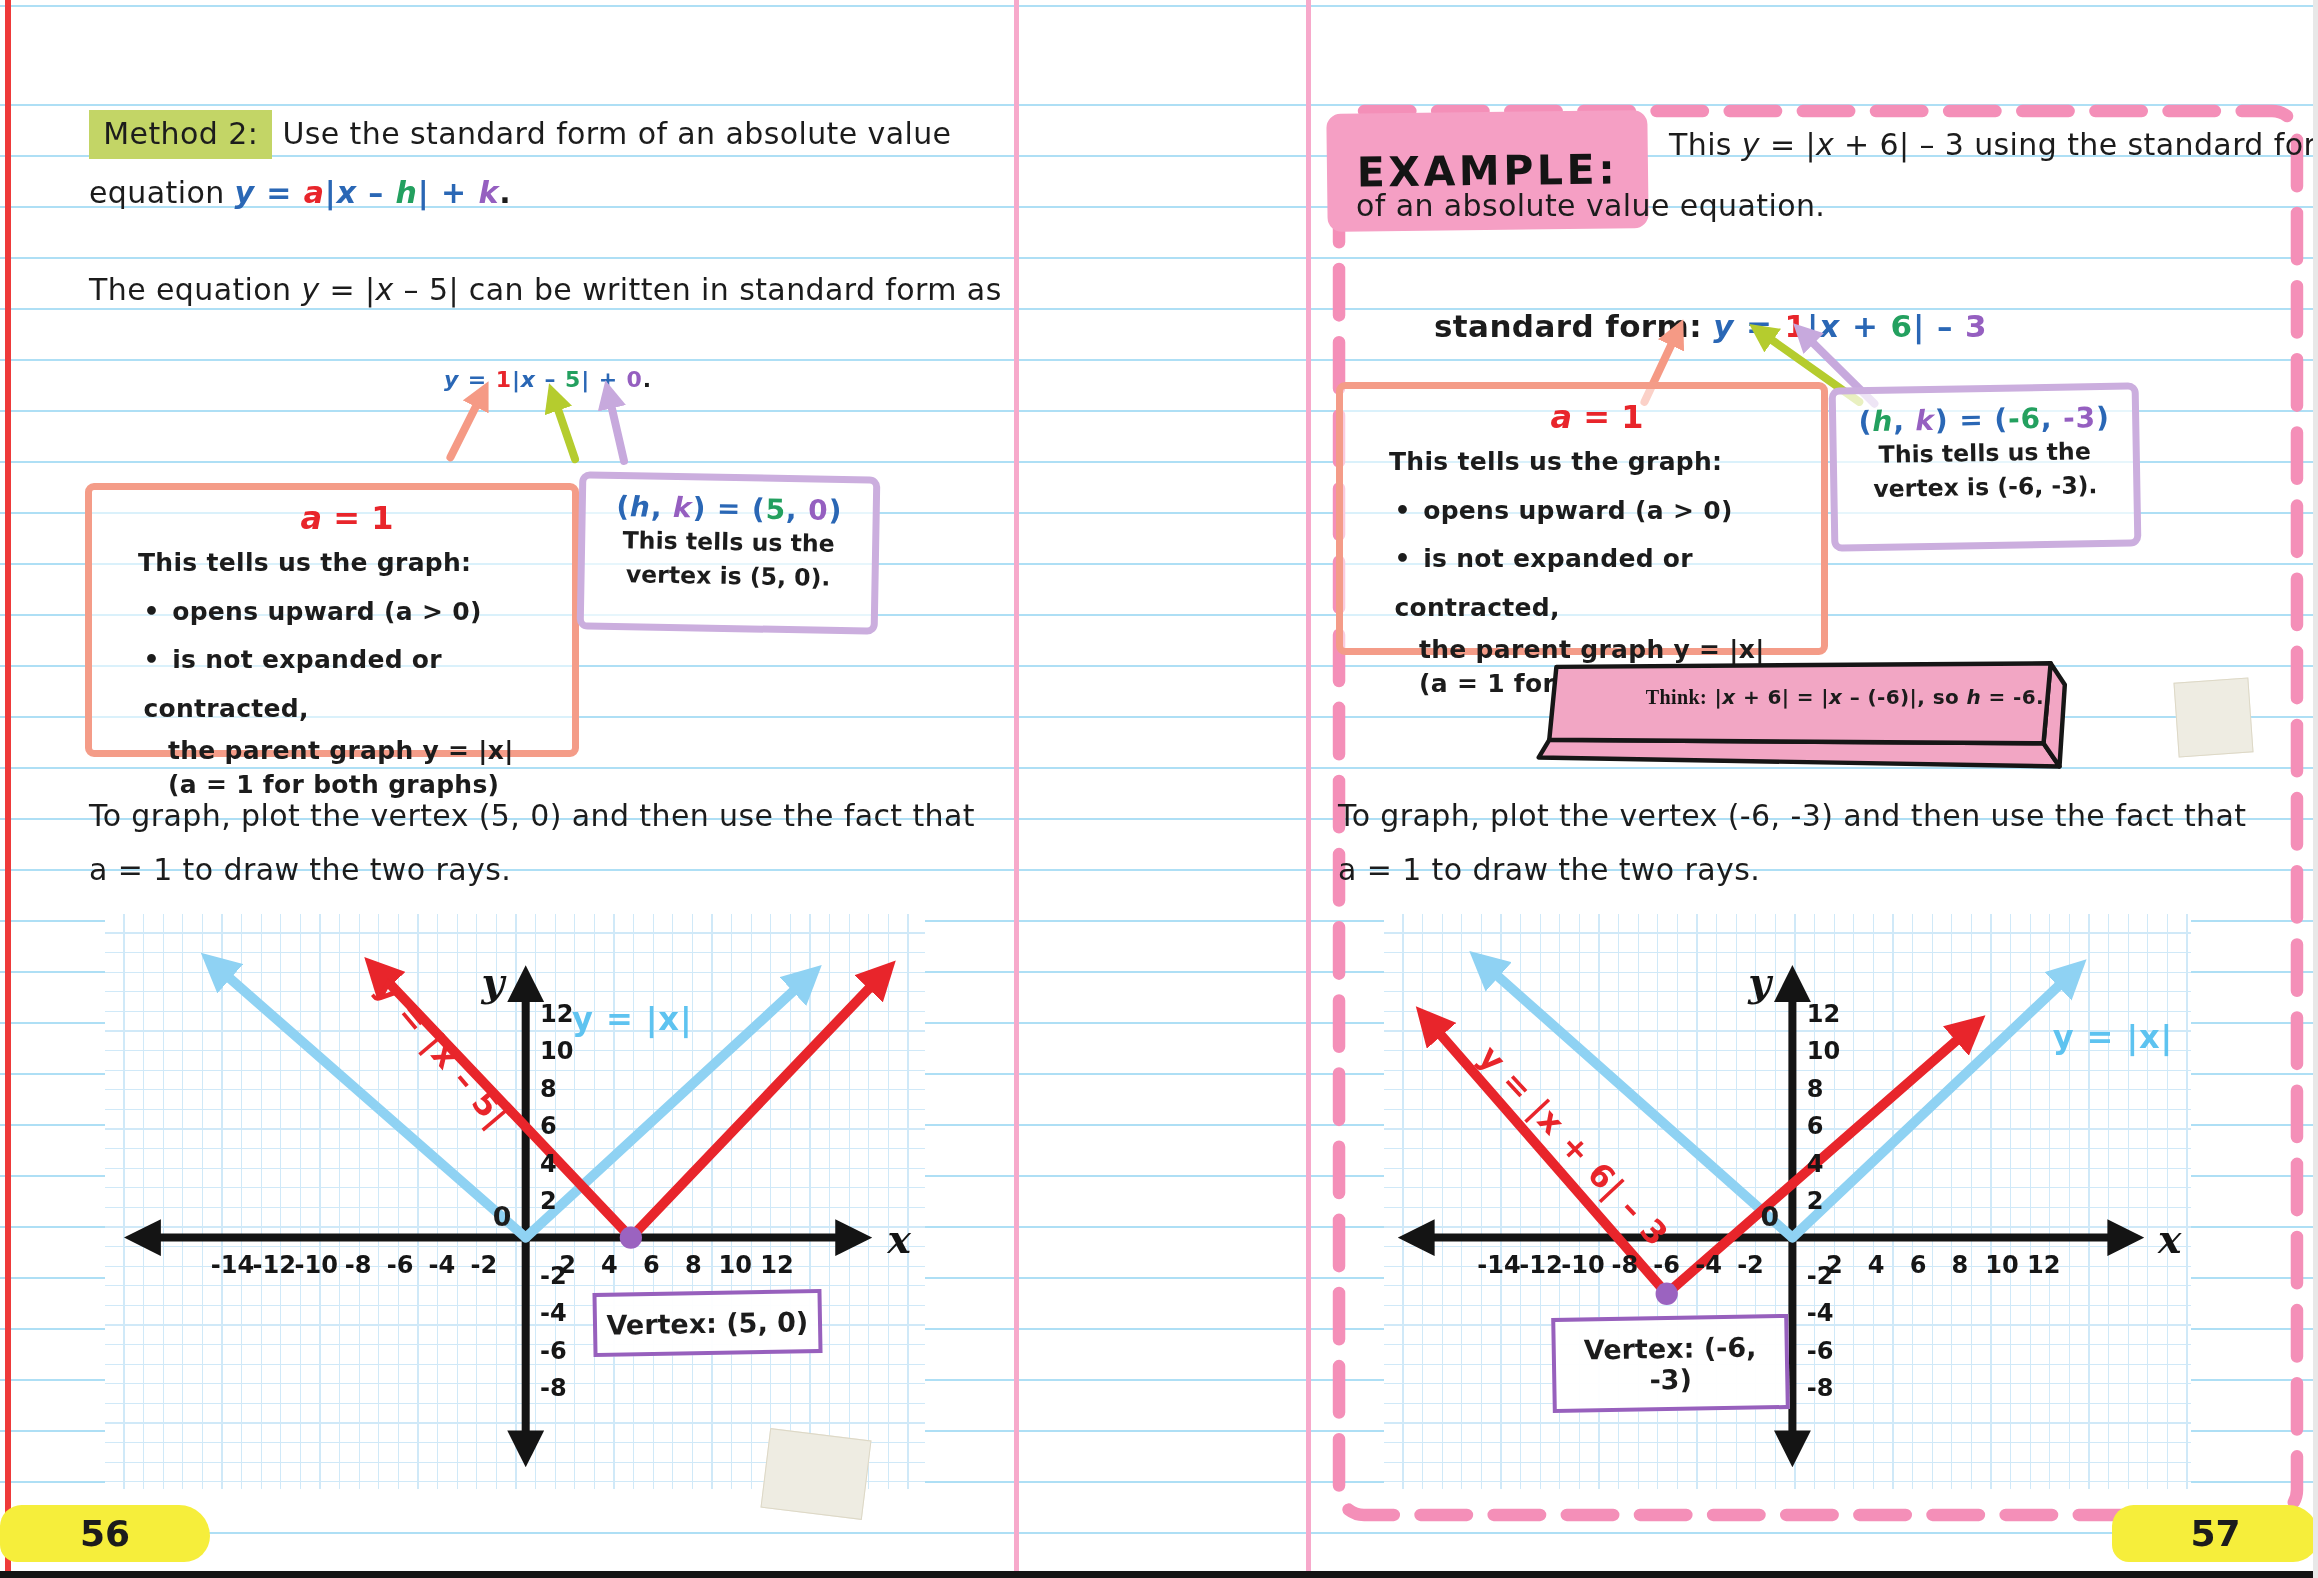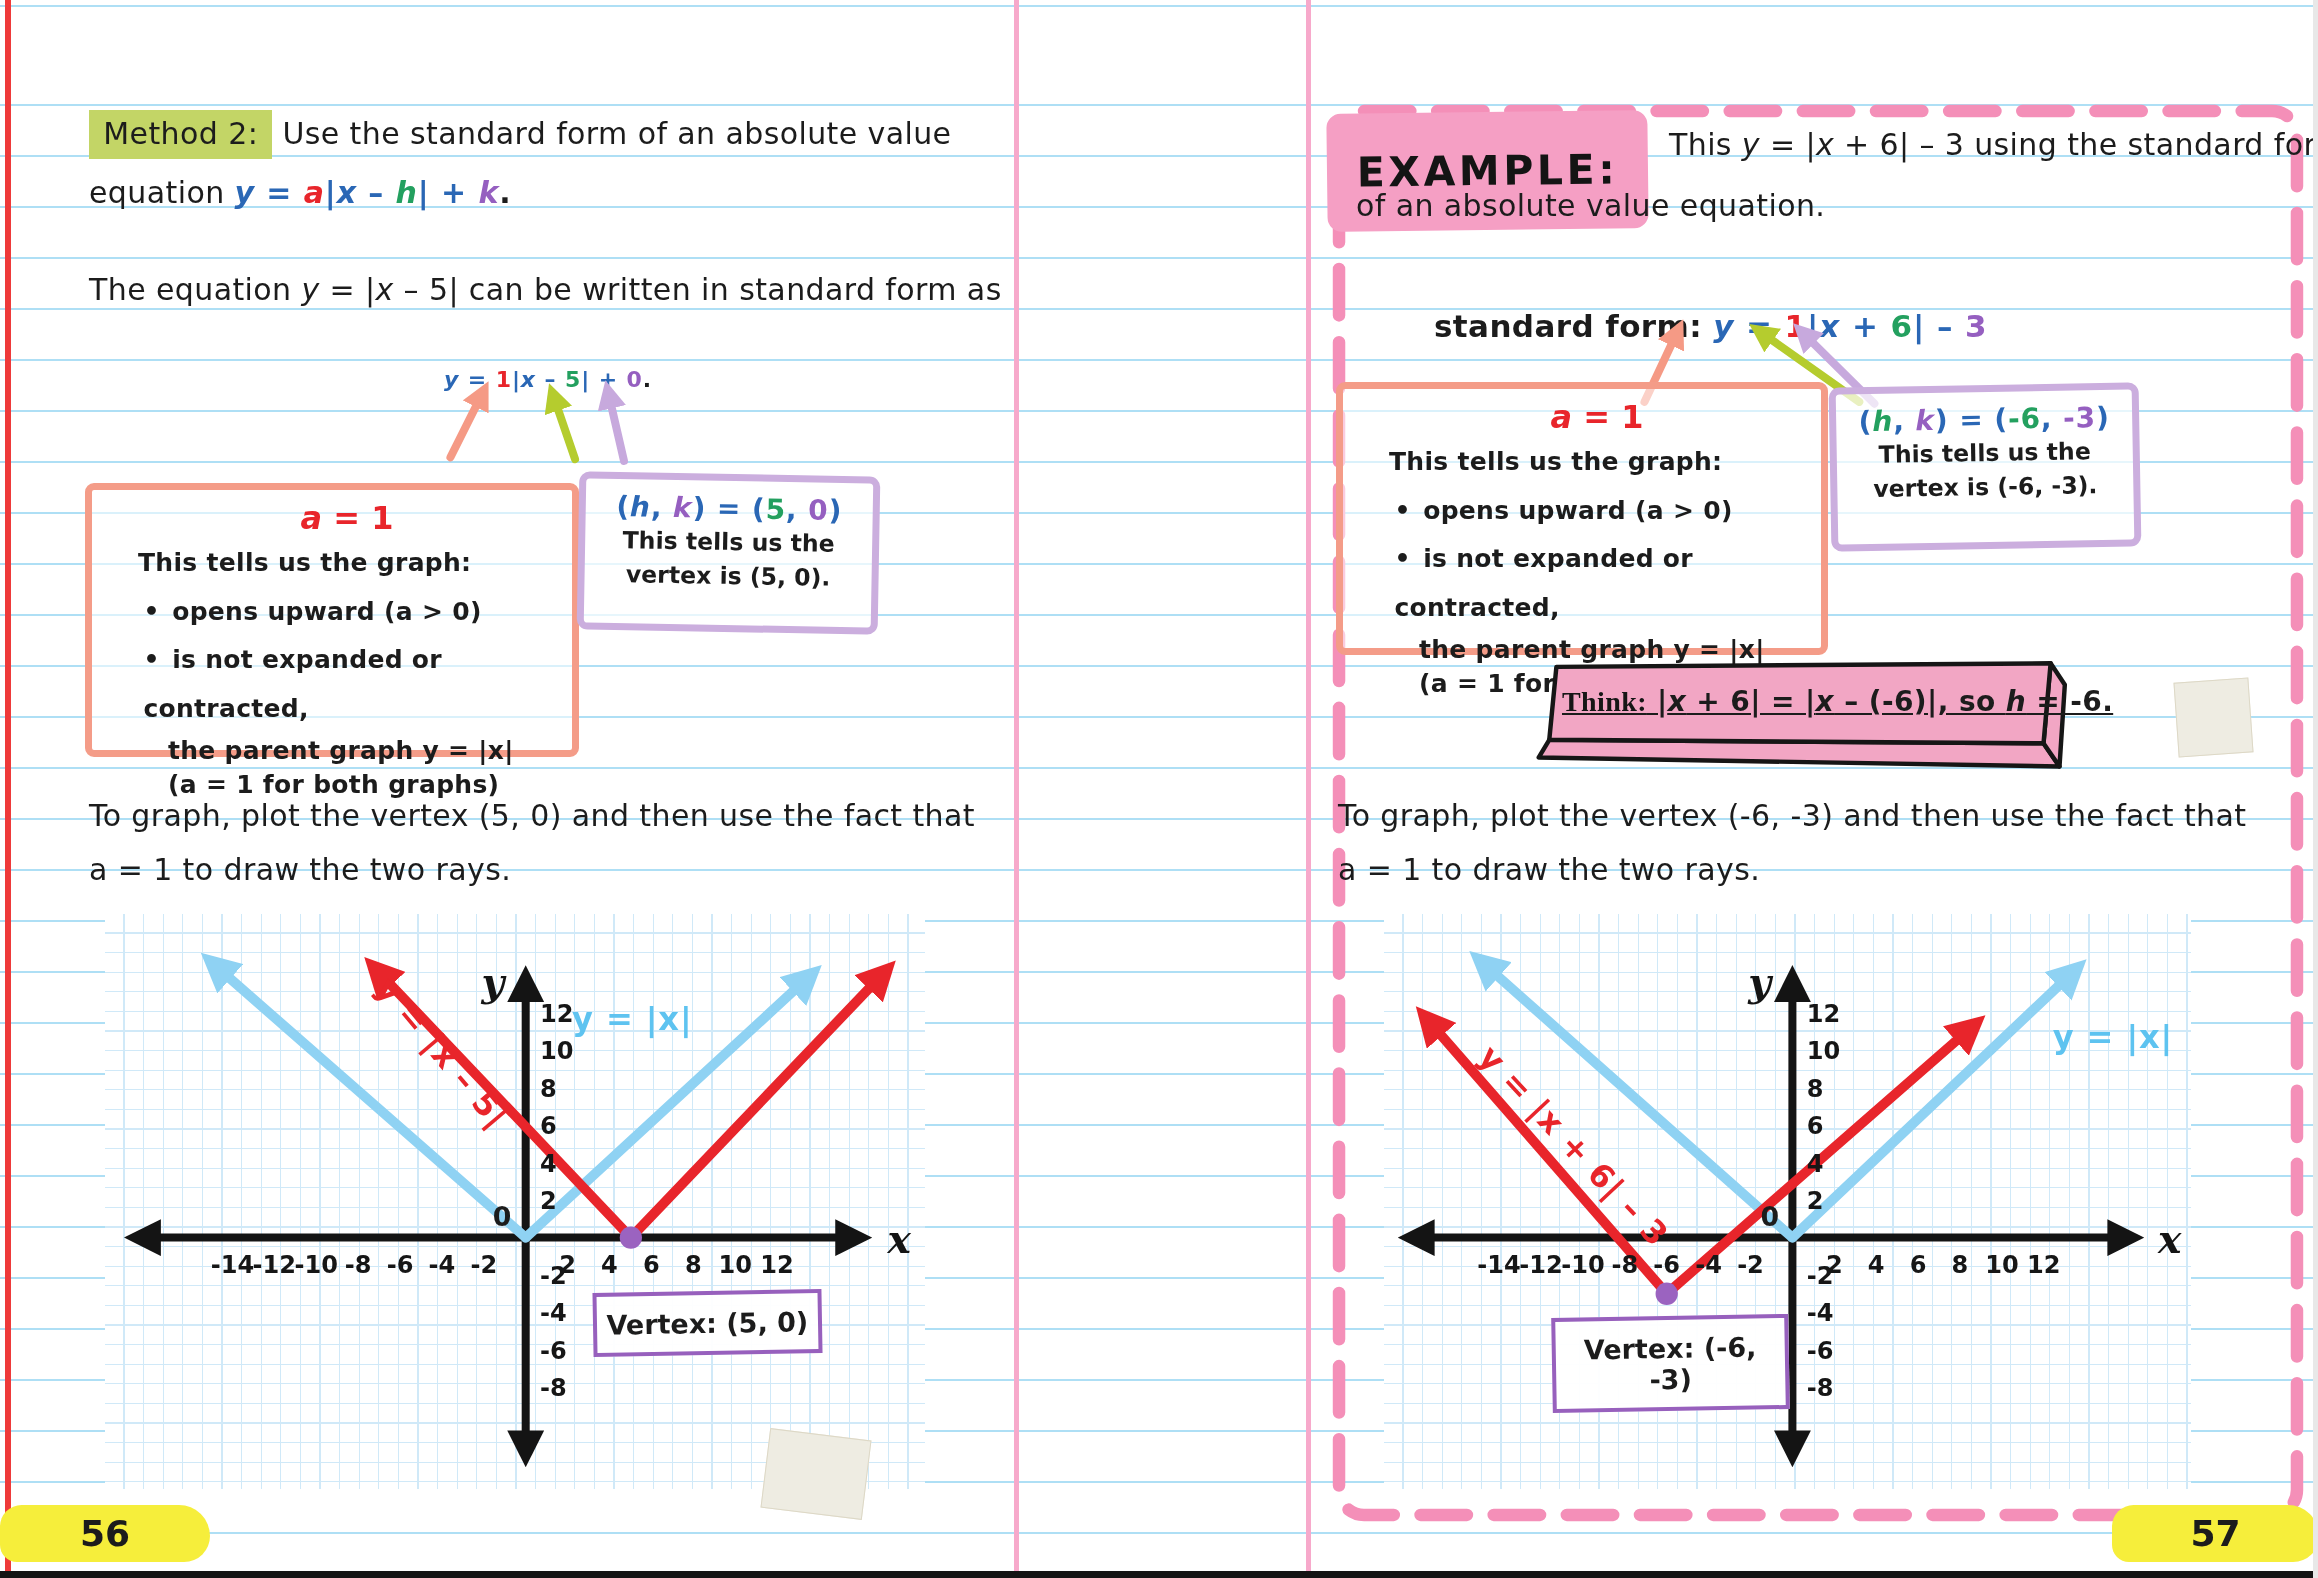--- a/index.html
+++ b/index.html
@@ -47,21 +47,21 @@
   .axis-lbl{font:italic 700 44px "DejaVu Serif",serif;fill:#141414;}
   .flbl{font:600 36px "DejaVu Sans",sans-serif;letter-spacing:1px;}
   .flbl.blue{fill:#5ec3f0;} .flbl.red{fill:#e8252b;}
   .origin{font:700 30px "DejaVu Sans",sans-serif;fill:#1c1c1c;}
 
   .vertex-box{position:absolute;border:4.5px solid #9760bd;background:rgba(255,255,255,.95);
     text-align:center;font-size:27px;font-weight:600;padding:12.5px 5.4px;transform:rotate(-1deg);}
   .scrap{position:absolute;background:#eeece2;border:0.9px solid #ddd8c6;}
   .page-blob{position:absolute;background:#f6ee3b;border-radius:25px 36px 30px 19.6px;
     display:flex;align-items:center;justify-content:center;font-size:36px;font-weight:800;}
-  .think-text{position:absolute;text-align:right;font-size:28px;font-weight:700;letter-spacing:0.4px;white-space:nowrap;text-decoration:underline;}
+  .think-text{position:absolute;text-align:right;font-size:20px;font-weight:700;letter-spacing:0.4px;white-space:nowrap;}
   .sf-label{font-weight:700;}
 </style>
 </head>
 <body>
 
 <div class="spread">
   <div class="ruled"></div>
   <div class="vline red"></div>
   <div class="vline pink" style="left:1014px;"></div>
   <div class="vline pink" style="left:1306px;"></div>

